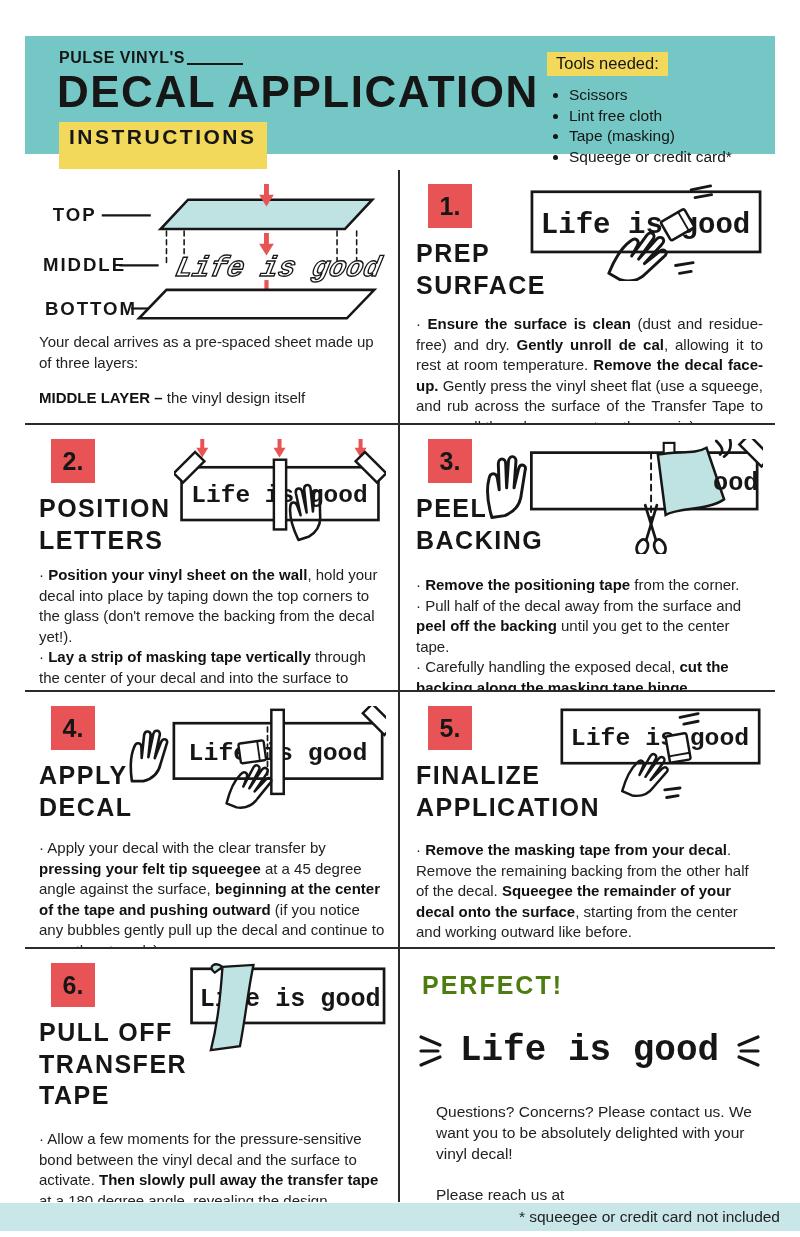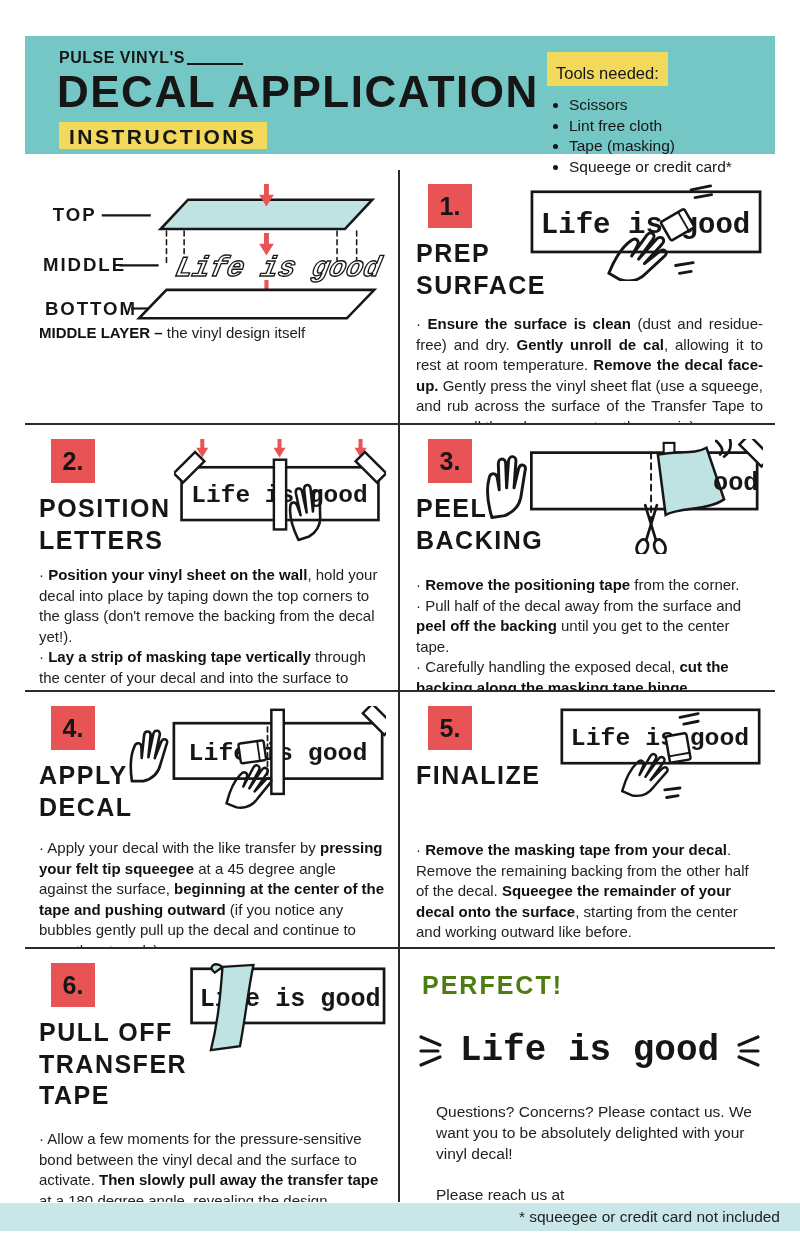--- a/index.html
+++ b/index.html
@@ -6,23 +6,23 @@
   body{font-family:"Liberation Sans",sans-serif;color:#1f1f1f;}
   .page{width:800px;height:1237px;position:relative;background:#fff;overflow:hidden;}
 
   
   .hero{box-sizing:border-box;margin:36px 25px 0;height:118px;background:#74c7c4;
         display:flex;justify-content:space-between;padding:13px 16px 0 34px;}
   .brand{font-size:16px;font-weight:700;letter-spacing:.5px;color:#161616;display:flex;align-items:flex-end;}
   .brand-line{display:inline-block;width:56px;border-bottom:2.5px solid #161616;margin:0 0 2px 2px;}
   .hero-title{margin:3px 0 0 -2px;font-size:44px;font-weight:800;letter-spacing:1.5px;line-height:1.02;color:#161616;}
   .subtitle{display:inline-block;margin-top:7px;background:#f2d95c;font-size:21px;font-weight:700;
-            letter-spacing:2.5px;padding:3px 10px 0;color:#161616;}
+            letter-spacing:2.5px;padding:3px 10px 20px;color:#161616;}
   .tools{width:208px;padding:3px 4px 0 0;}
-  .tools-label{display:inline-block;background:#f2d95c;font-size:16.5px;padding:12px 9px 3px;color:#161616;}
+  .tools-label{display:inline-block;background:#f2d95c;font-size:16.5px;padding:2px 9px 3px;color:#161616;}
   .tools ul{margin:10px 0 0;padding-left:22px;font-size:15.5px;color:#161616;}
   .tools li{margin:2.5px 0;}
 
   
   .grid{margin:16px 25px 0;}
   .row{display:flex;border-bottom:2px solid #2b2b2b;box-sizing:border-box;}
   .row:last-child{border-bottom:0;}
   .r1{height:255px}.r2{height:267px}.r3{height:257px}.r4{height:253px}
   .cell{box-sizing:border-box;width:50%;padding:12px 12px 8px 14px;overflow:hidden;}
   .cell.lc{border-right:2px solid #2b2b2b;}
@@ -130,20 +130,21 @@
           <text class="diagram-label" x="2" y="83">MIDDLE</text>
           <line x1="80" y1="77" x2="120" y2="77" stroke="#161616" stroke-width="2.2"></line>
           <g transform="translate(136,88) skewX(-12)">
             <text class="dtext-outline" font-size="29">Life is good</text>
           </g>
           <use href="#rarrow" transform="translate(230,92) scale(0.85)"></use>
           <text class="diagram-label" x="4" y="128">BOTTOM</text>
           <line x1="92" y1="121" x2="114" y2="121" stroke="#161616" stroke-width="2.2"></line>
           <path d="M128 102 L340 102 L312 131 L100 131 Z" fill="#fff" stroke="#161616" stroke-width="2.6"></path>
         </svg>
+        <p class="lead">Your decal arrives as a pre-spaced sheet made up of three layers:</p>
         <div class="layers">
             <p><b>MIDDLE LAYER – </b><span>the vinyl design itself</span></p>
           </div>
       </div>
 
       <div class="cell rc">
         <div class="step-top st1">
           <div class="num">1.</div>
           <div class="step-title">
             <div>PREP</div>
@@ -242,29 +243,30 @@
               <text class="dtext" font-size="26" x="157" y="56" text-anchor="middle">Life is good</text>
               <rect x="150" y="4" width="13" height="88" fill="#fff" stroke="#161616" stroke-width="2.6"></rect>
               <line x1="146" y1="22" x2="146" y2="74" class="lineart" stroke-width="1.8" stroke-dasharray="5 4"></line>
               <use href="#sqg" transform="translate(130,48) rotate(-8) scale(0.95)"></use>
               <use href="#hand" transform="translate(122,50) rotate(30) scale(0.8)"></use>
               <use href="#tape" transform="translate(262,14) rotate(45)"></use>
             </svg>
           </div>
         </div>
         <div class="body">
-            <p><span>· Apply your decal with the like transfer by </span><b>pressing your felt tip squeegee</b><span> at a 45 degree angle against the surface, </span><b>beginning at the center of the tape and pushing outward</b><span> (if you notice any bubbles gently pull up the decal and continue to smooth outwards).</span></p>
+            <p><span>· Apply your decal with the clear transfer by </span><b>pressing your felt tip squeegee</b><span> at a 45 degree angle against the surface, </span><b>beginning at the center of the tape and pushing outward</b><span> (if you notice any bubbles gently pull up the decal and continue to smooth outwards).</span></p>
           </div>
       </div>
 
       <div class="cell rc">
         <div class="step-top st5">
           <div class="num">5.</div>
           <div class="step-title">
             <div>FINALIZE</div>
+              <div>APPLICATION</div>
           </div>
           <div class="illo" style="width:205px">
             <svg viewBox="0 0 215 108">
               <rect x="4" y="4" width="207" height="56" fill="none" stroke="#161616" stroke-width="2.8"></rect>
               <text class="dtext" font-size="26" x="107" y="41" text-anchor="middle">Life is good</text>
               <g class="lineart" stroke-width="3">
                 <line x1="128" y1="12" x2="147" y2="8"></line>
                   <line x1="132" y1="19" x2="147" y2="16"></line>
                 <line x1="112" y1="88" x2="128" y2="86"></line>
                   <line x1="114" y1="96" x2="126" y2="94"></line>

